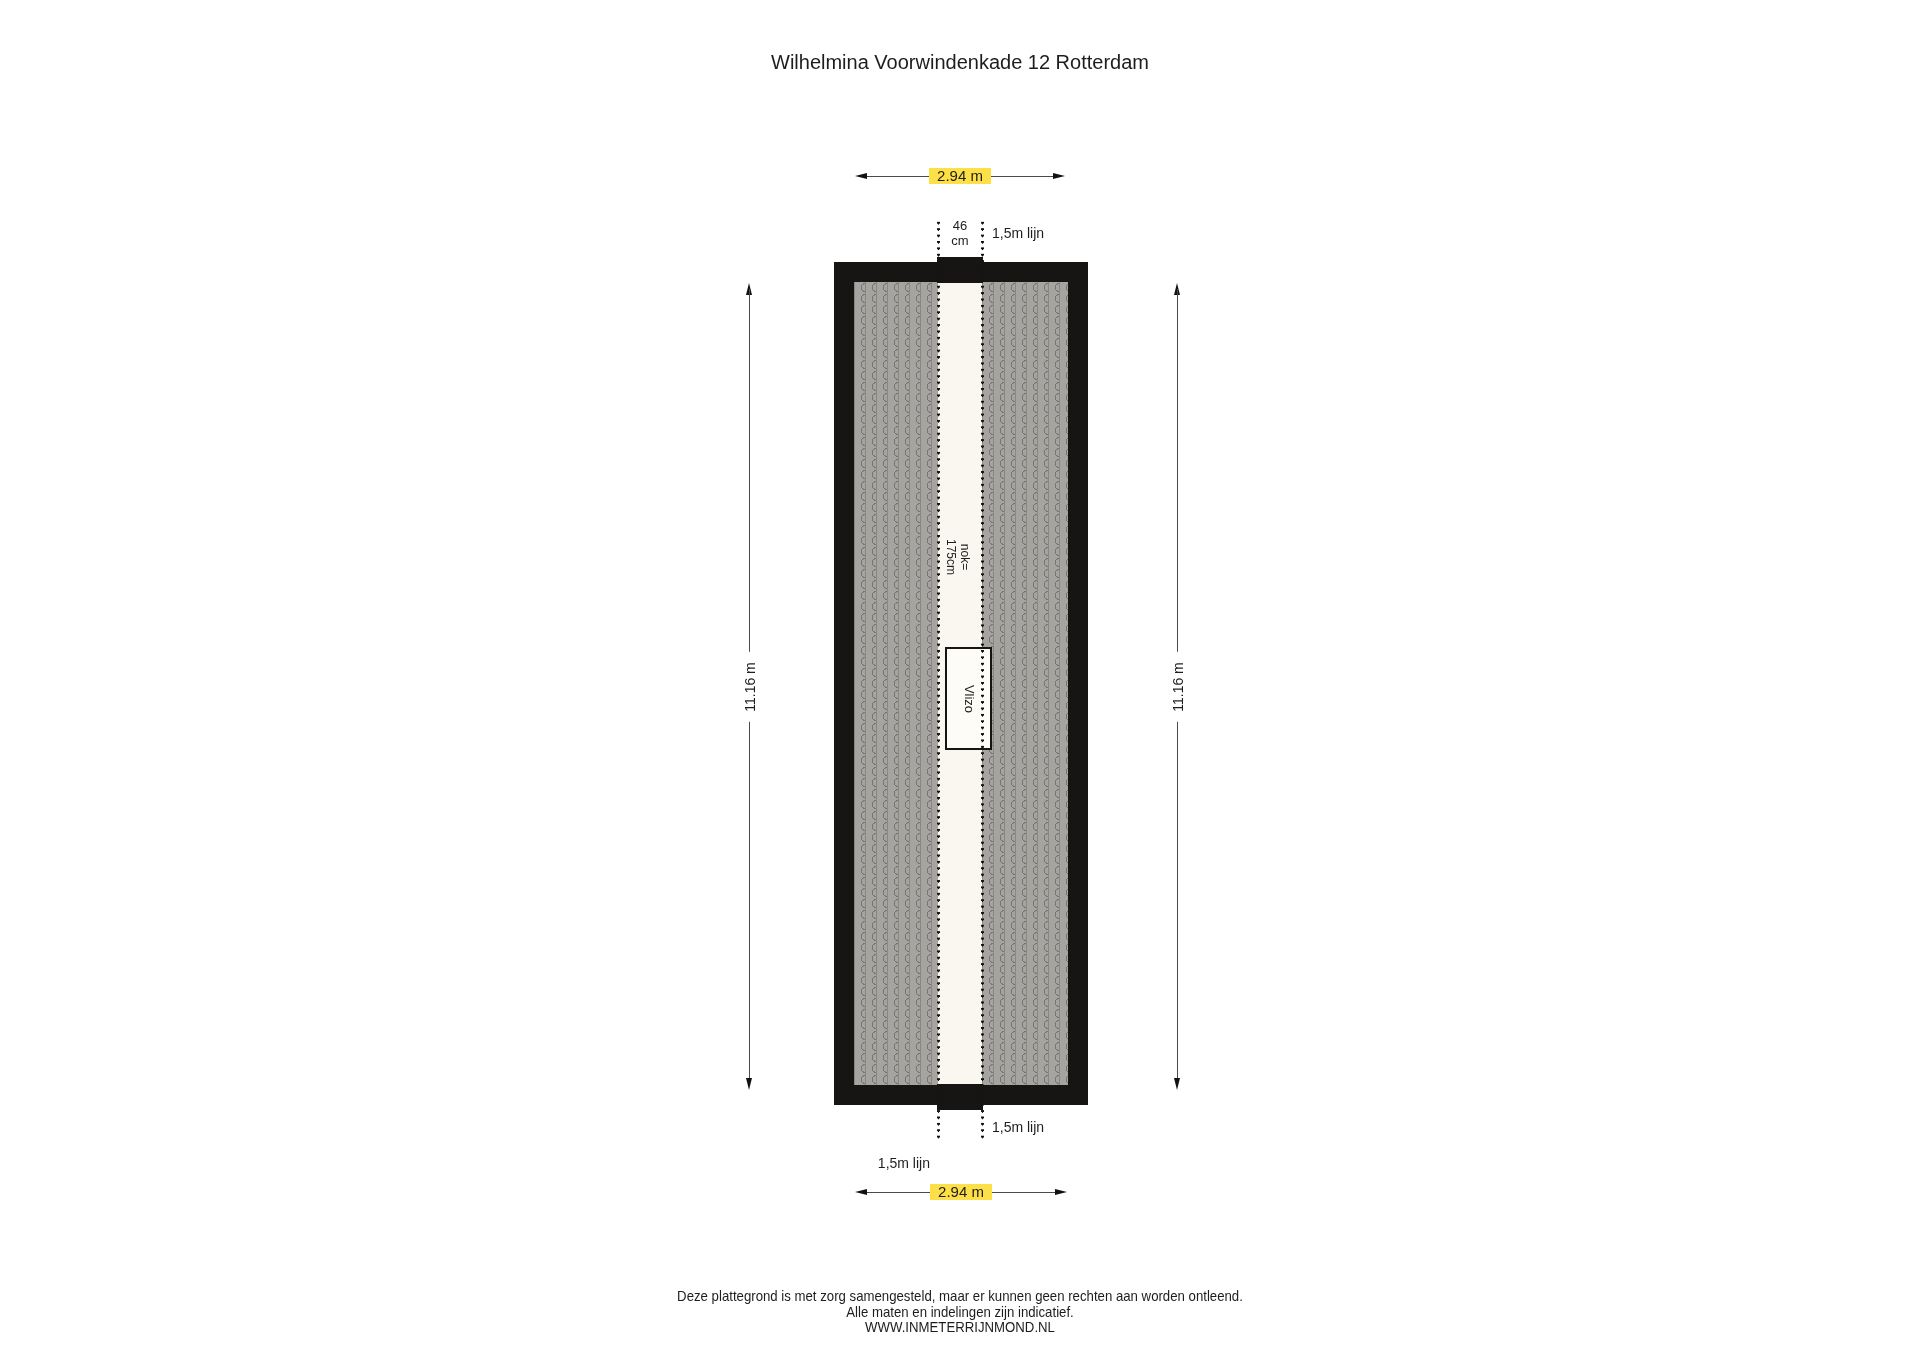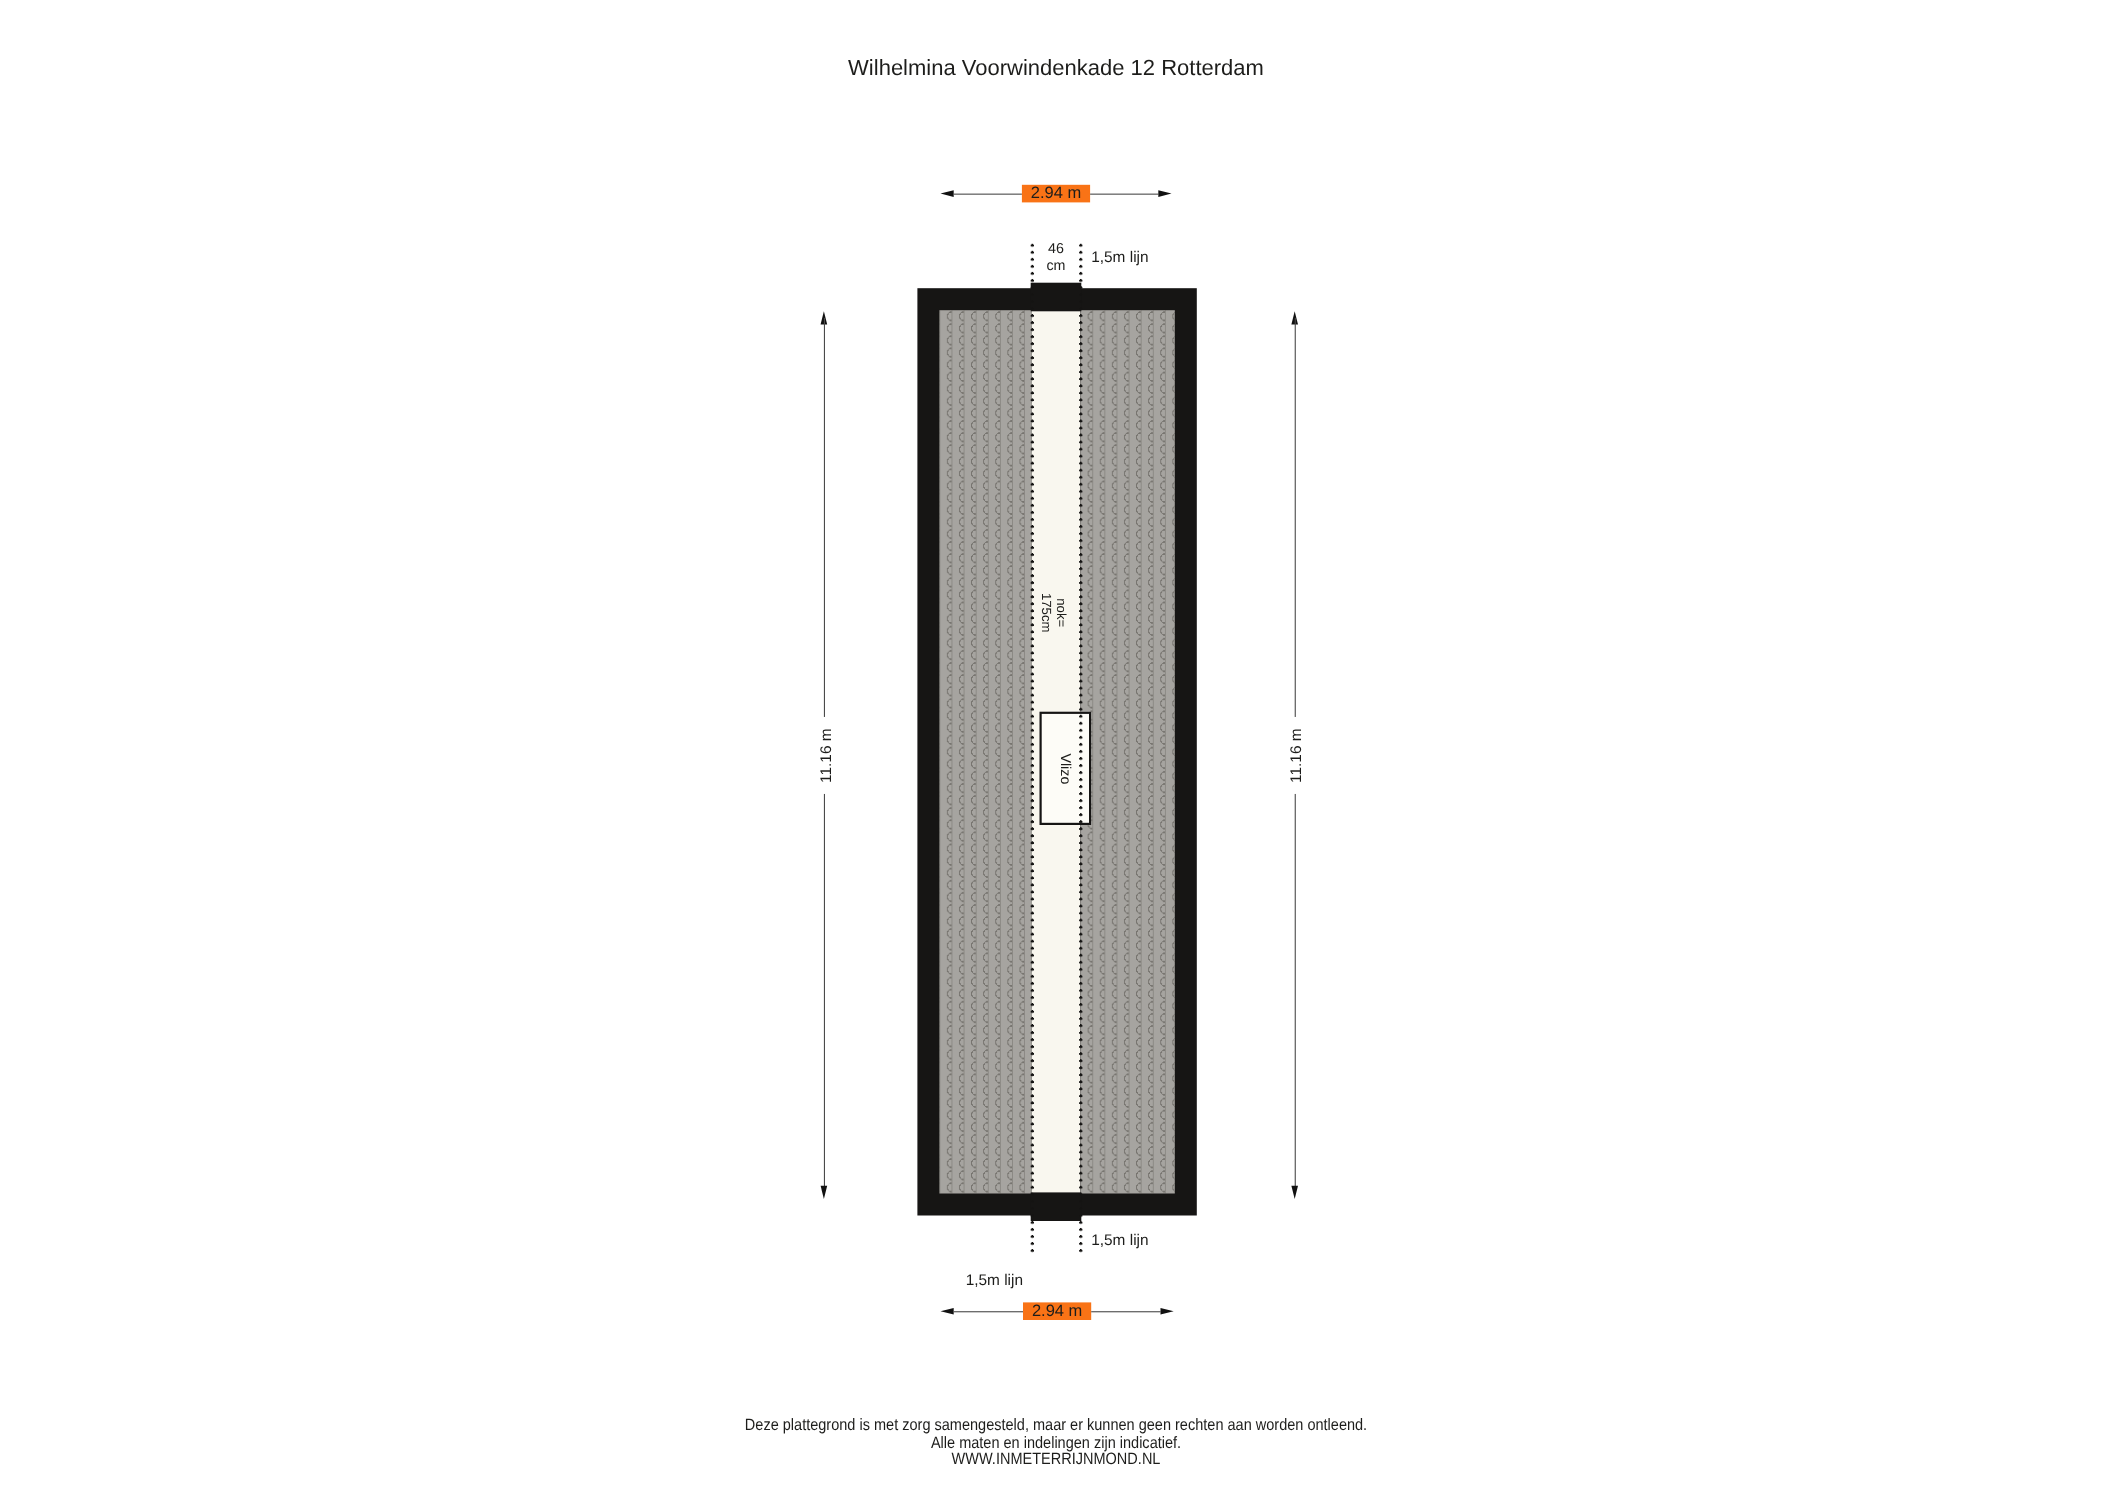--- a/index.html
+++ b/index.html
@@ -38,21 +38,21 @@
   .vlizo{left:945px;top:647px;width:47px;height:103px;border:2px solid #161514;background:#fdfcf7;box-sizing:border-box;z-index:5;}
   .vlizo span{position:absolute;left:50%;top:50%;transform:translate(-50%,-50%) rotate(90deg);font-size:13px;white-space:nowrap;}
 
   
   .ridge{left:958px;top:557px;transform:translate(-50%,-50%) rotate(90deg);text-align:center;
          font-size:12px;line-height:14px;white-space:nowrap;z-index:4;}
 
   
   .hdim{display:flex;align-items:center;height:16px;z-index:3;}
   .hline{flex:1;height:0;border-top:1px solid #4a4a4a;}
-  .hlabel{padding:0 8px;font-size:15px;line-height:16px;white-space:nowrap;background:#f97316;}
+  .hlabel{padding:0 8px;font-size:15px;line-height:16px;white-space:nowrap;background:#fde047;}
   .tri{width:0;height:0;}
   .tri-left {border-top:3.5px solid transparent;border-bottom:3.5px solid transparent;border-right:12px solid #111;}
   .tri-right{border-top:3.5px solid transparent;border-bottom:3.5px solid transparent;border-left:12px solid #111;}
   .tri-up   {border-left:3.5px solid transparent;border-right:3.5px solid transparent;border-bottom:12px solid #111;position:absolute;left:1px;top:0;}
   .tri-down {border-left:3.5px solid transparent;border-right:3.5px solid transparent;border-top:12px solid #111;position:absolute;left:1px;bottom:0;}
   .vdim{width:9px;z-index:3;}
   .vline{position:absolute;left:4px;top:6px;bottom:6px;width:0;border-left:1px solid #4a4a4a;}
   .vlabel{position:absolute;left:50%;top:50%;transform:translate(-50%,-50%) rotate(-90deg);
           background:#ffffff;padding:3px 10px;font-size:14px;white-space:nowrap;}
 

